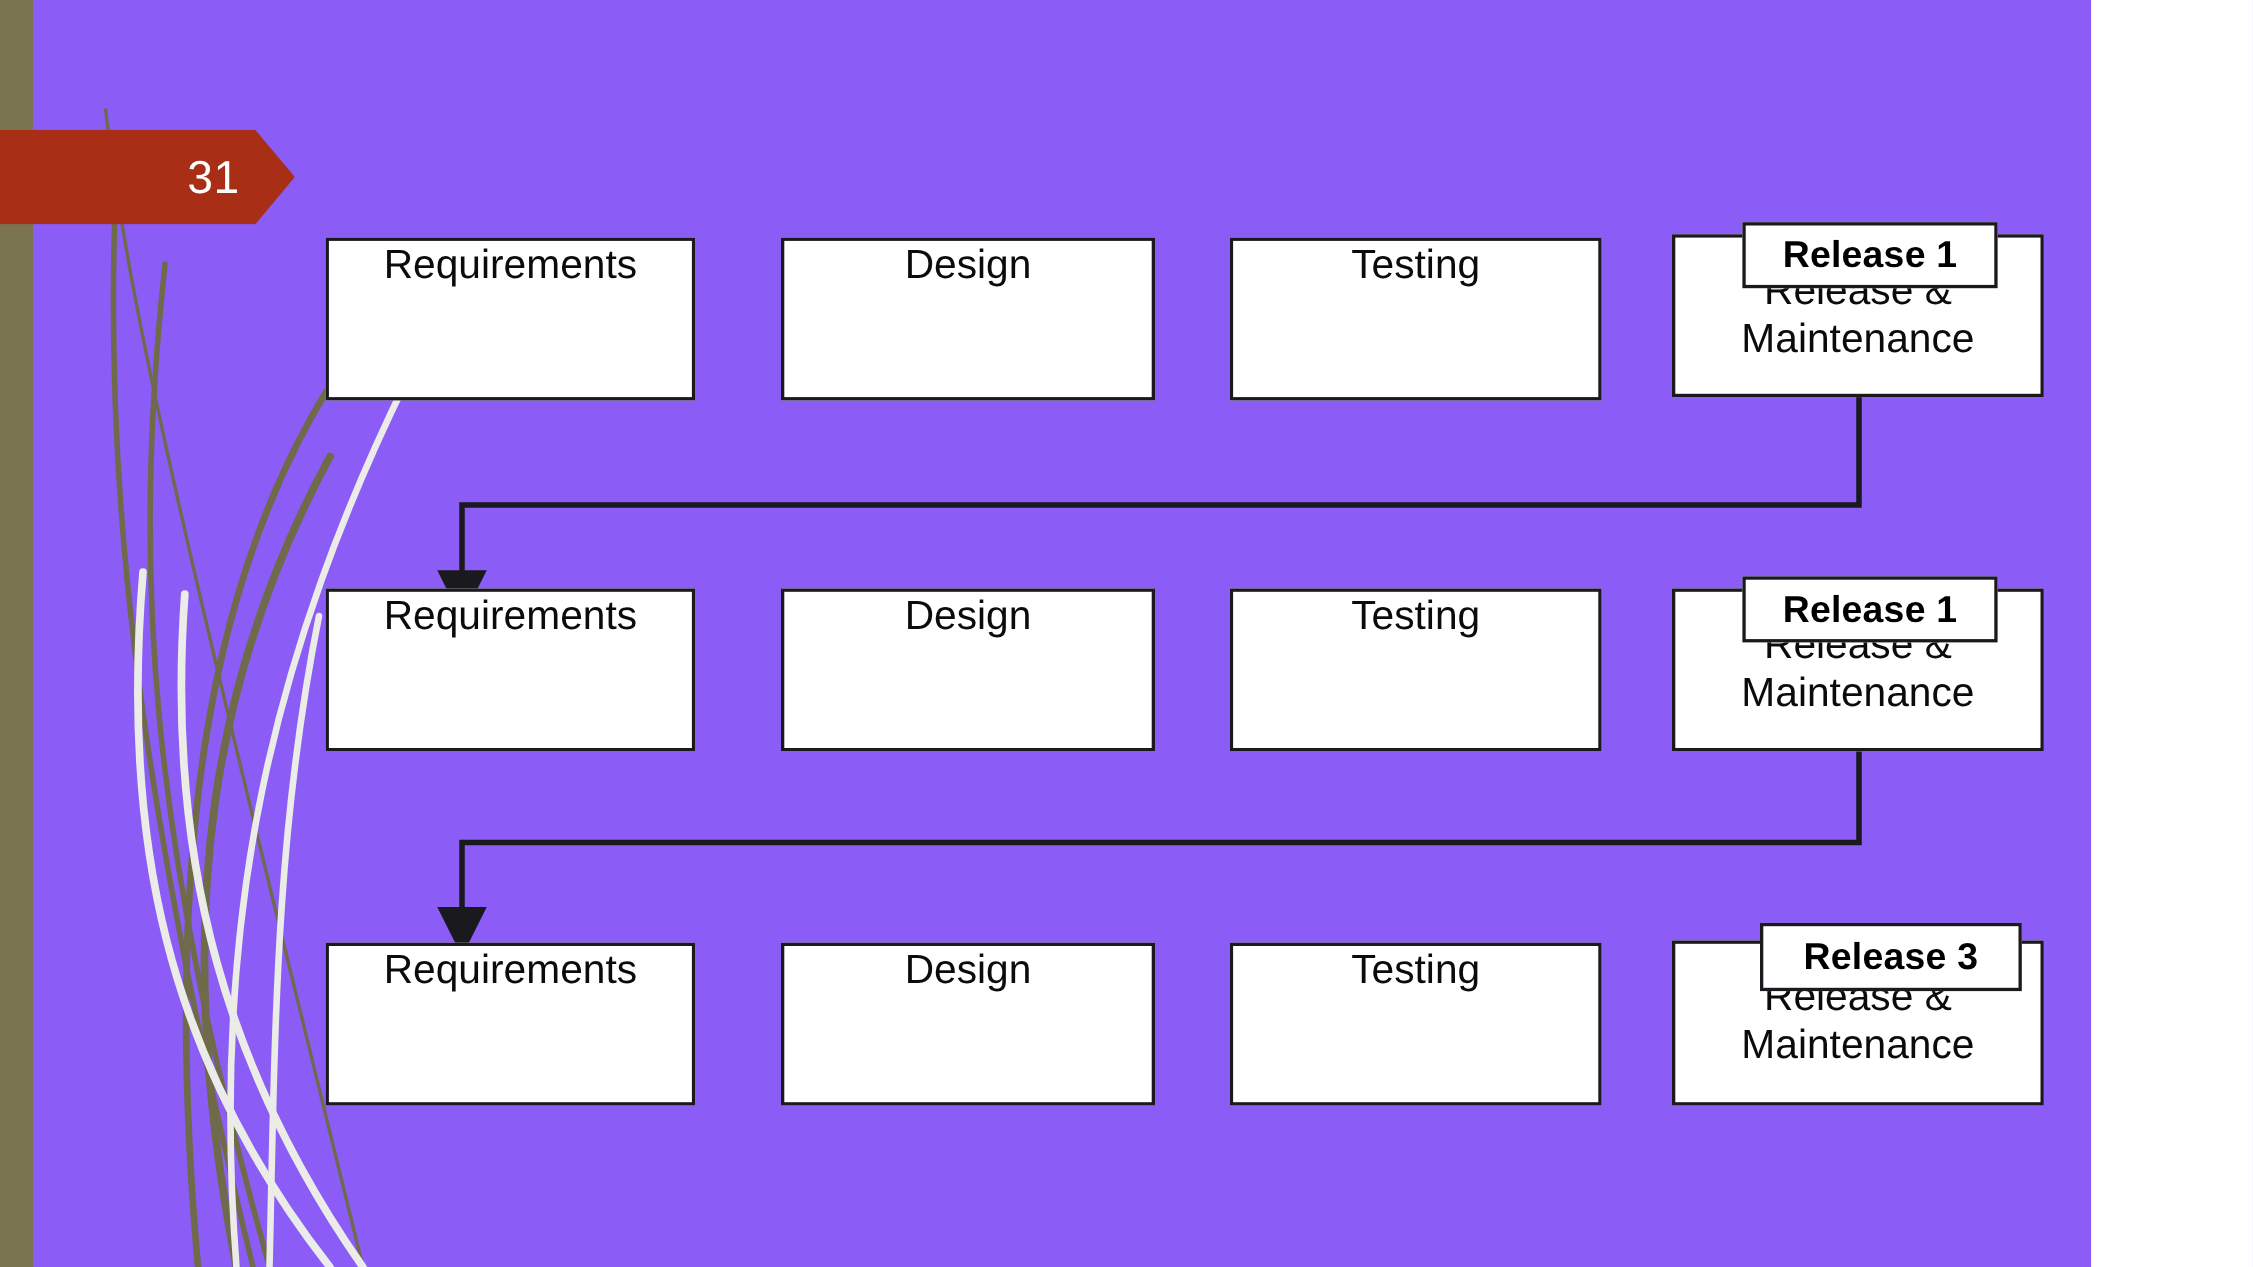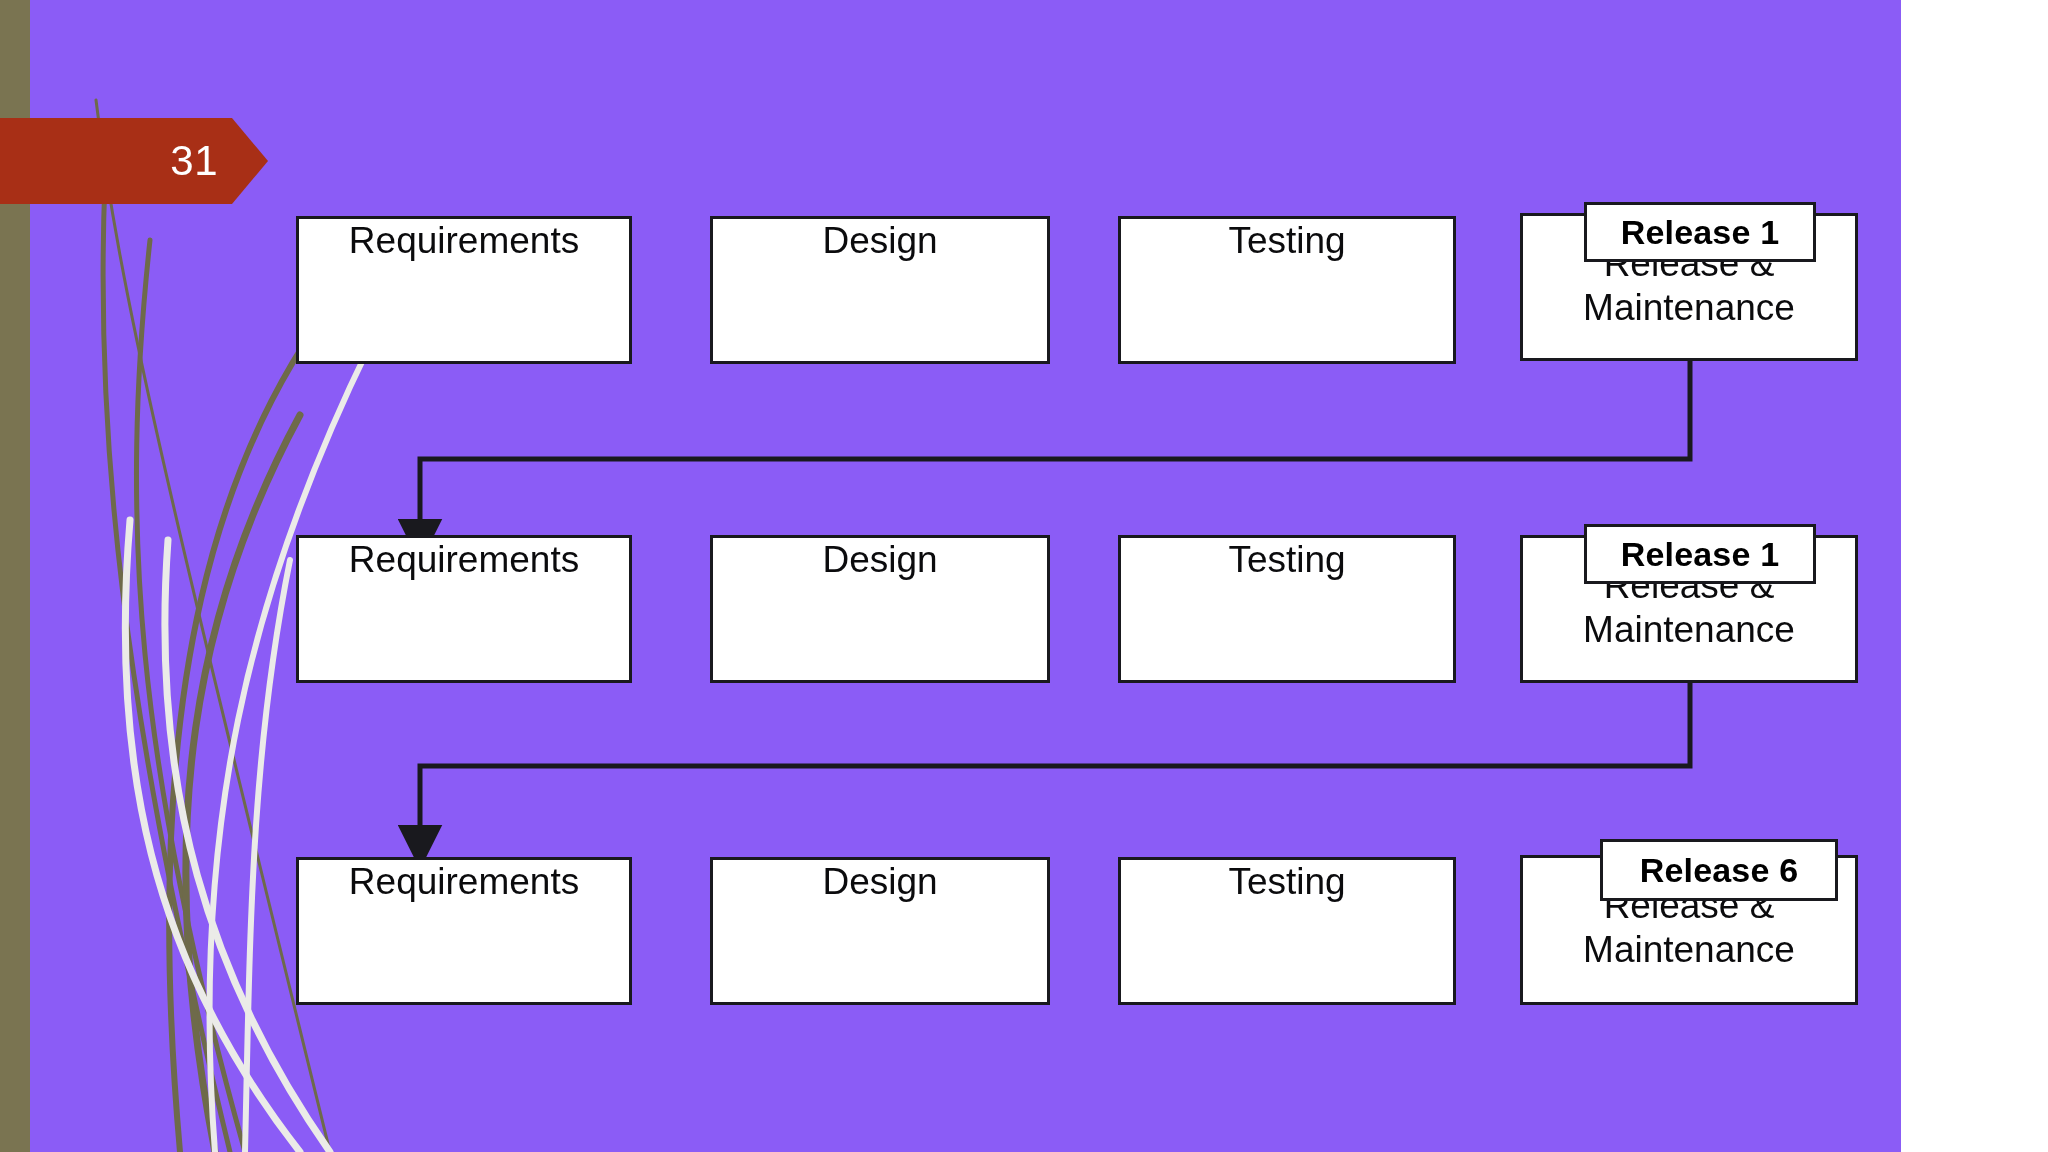--- a/index.html
+++ b/index.html
@@ -194,17 +194,17 @@
     <div class="node" style="left:1118px; top:857px; width:338px; height:148px;">
       <span>Testing</span>
     </div>
     <div class="node release-body" style="left:1520px; top:855px; width:338px; height:150px;">
       <span>
         <span>Release &amp;</span><br>
         <span>Maintenance</span>
       </span>
     </div>
     <div class="release-tag" style="left:1600px; top:795px; width:238px; height:62px;">
-      <span>Release 6</span>
+      <span>Release 3</span>
     </div>
 
   </div>
 </div>
 
 </body></html>

